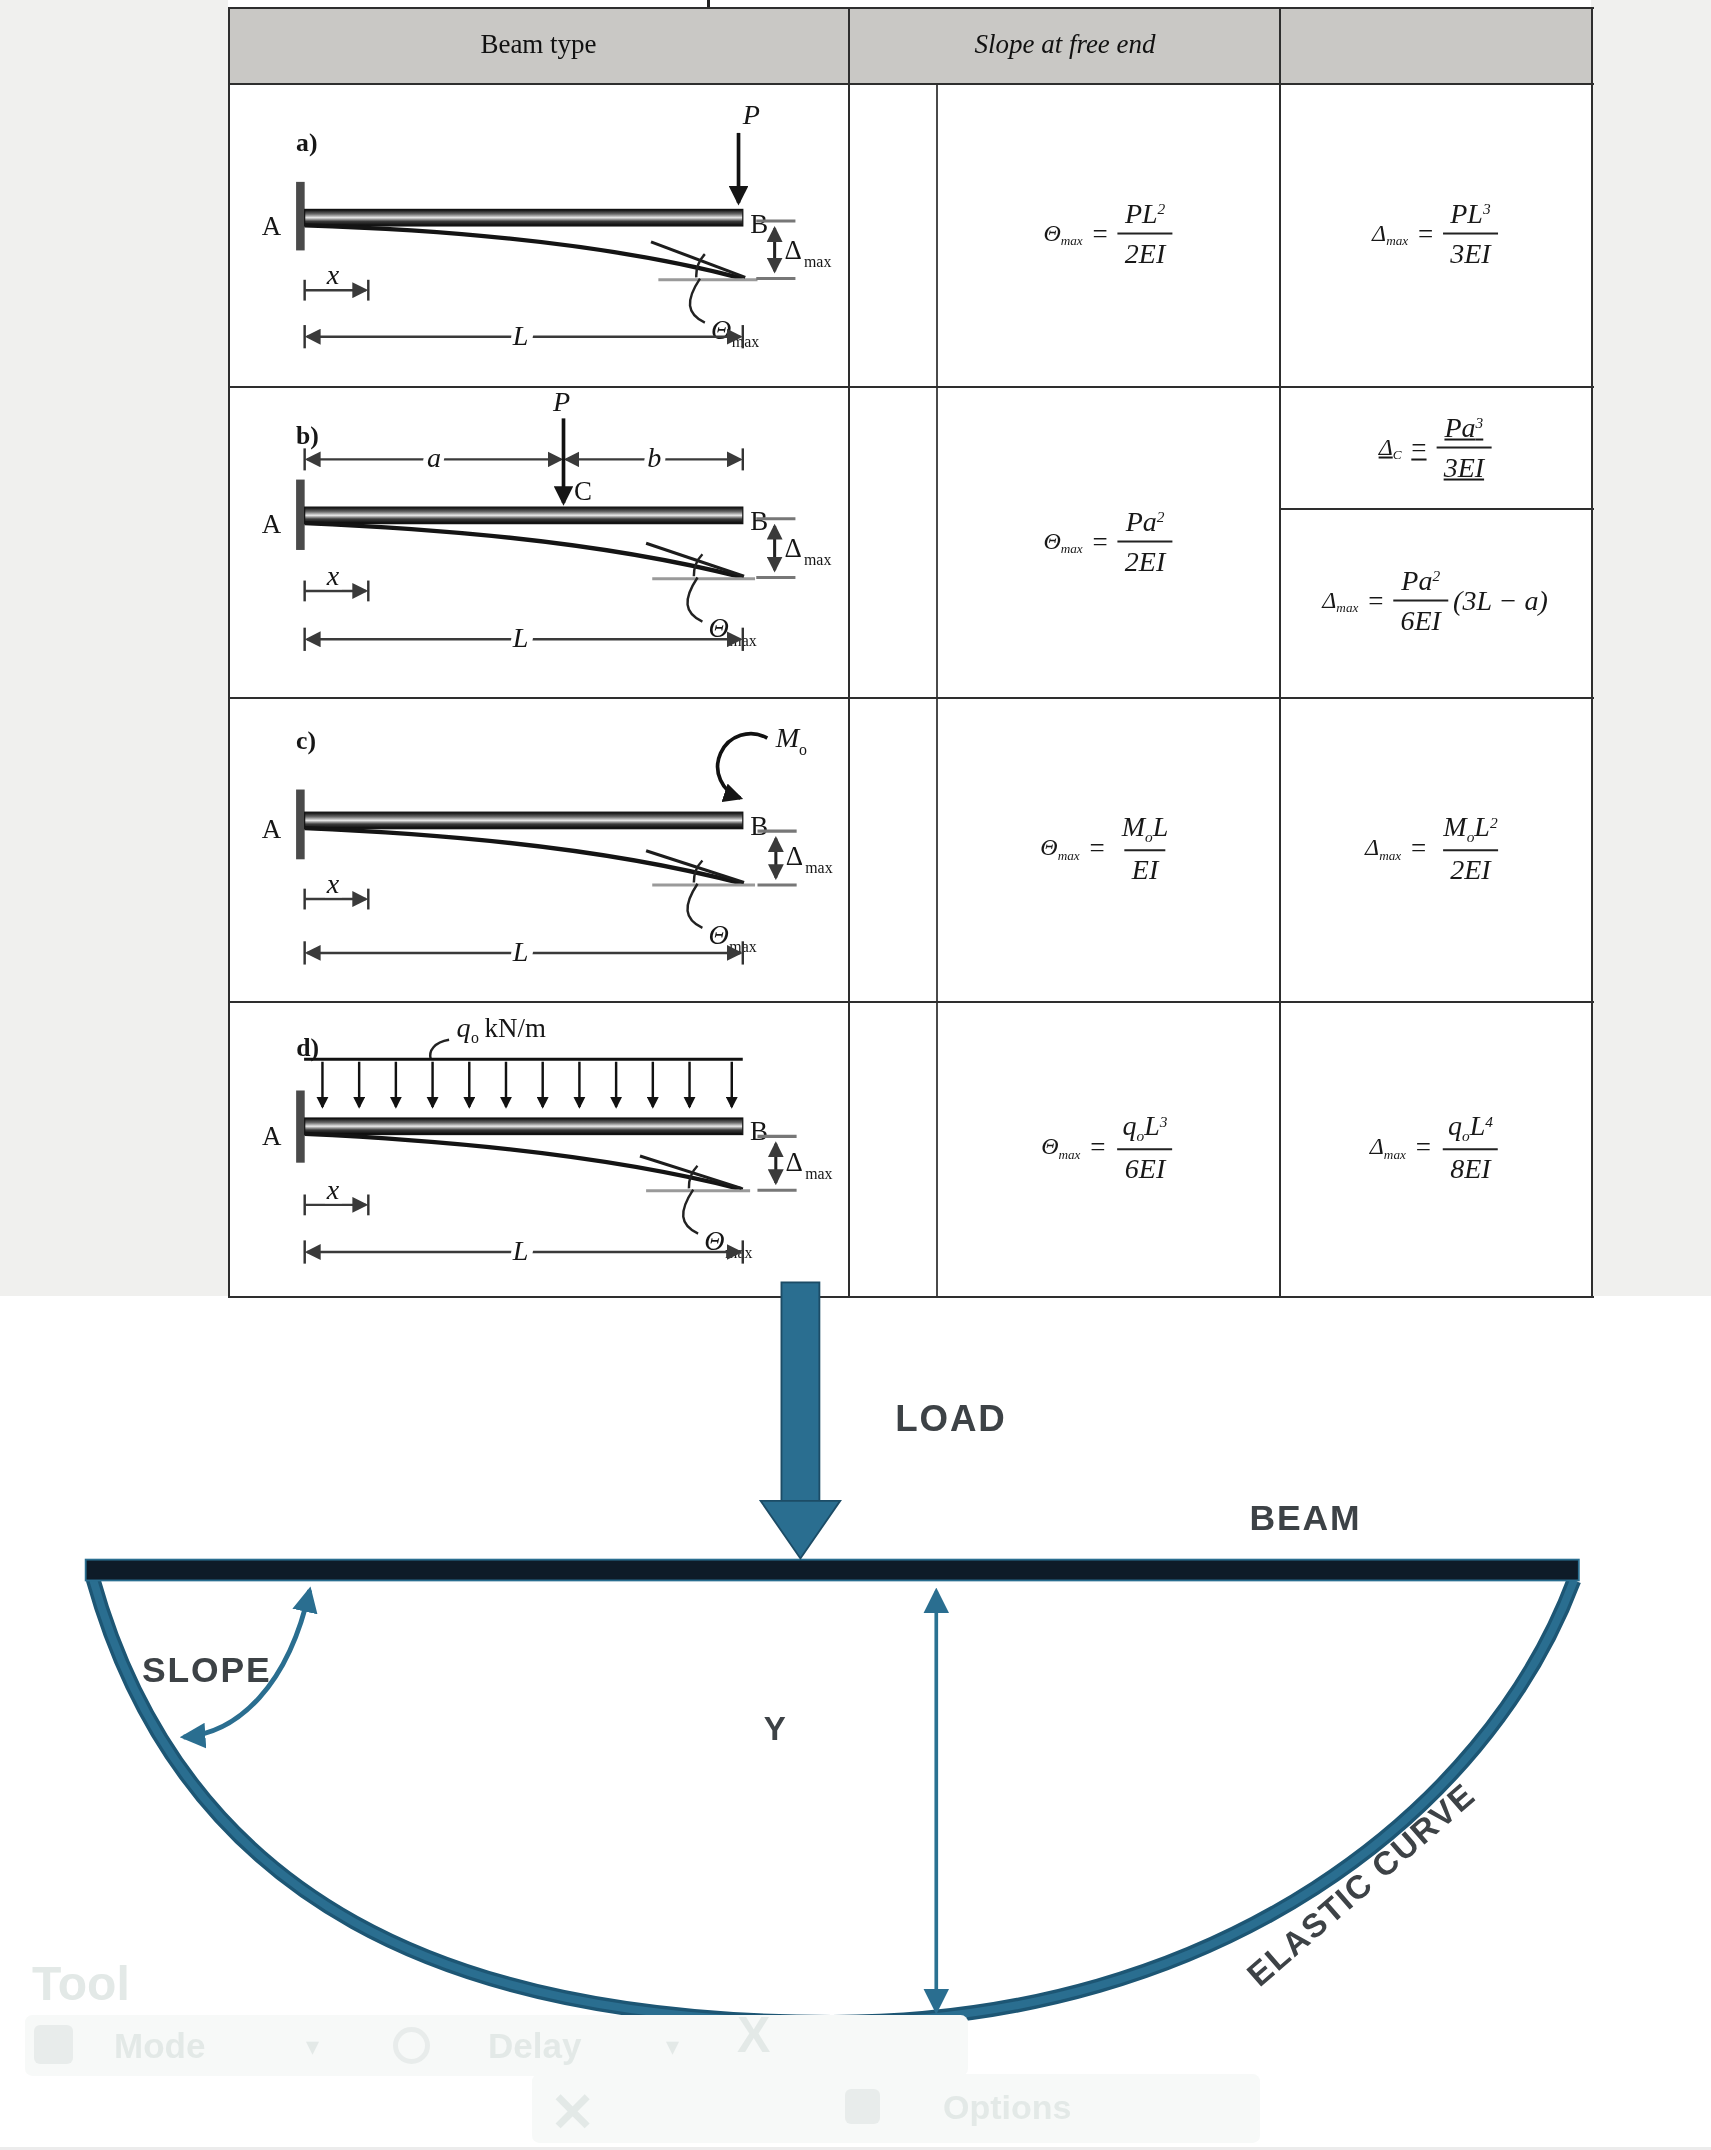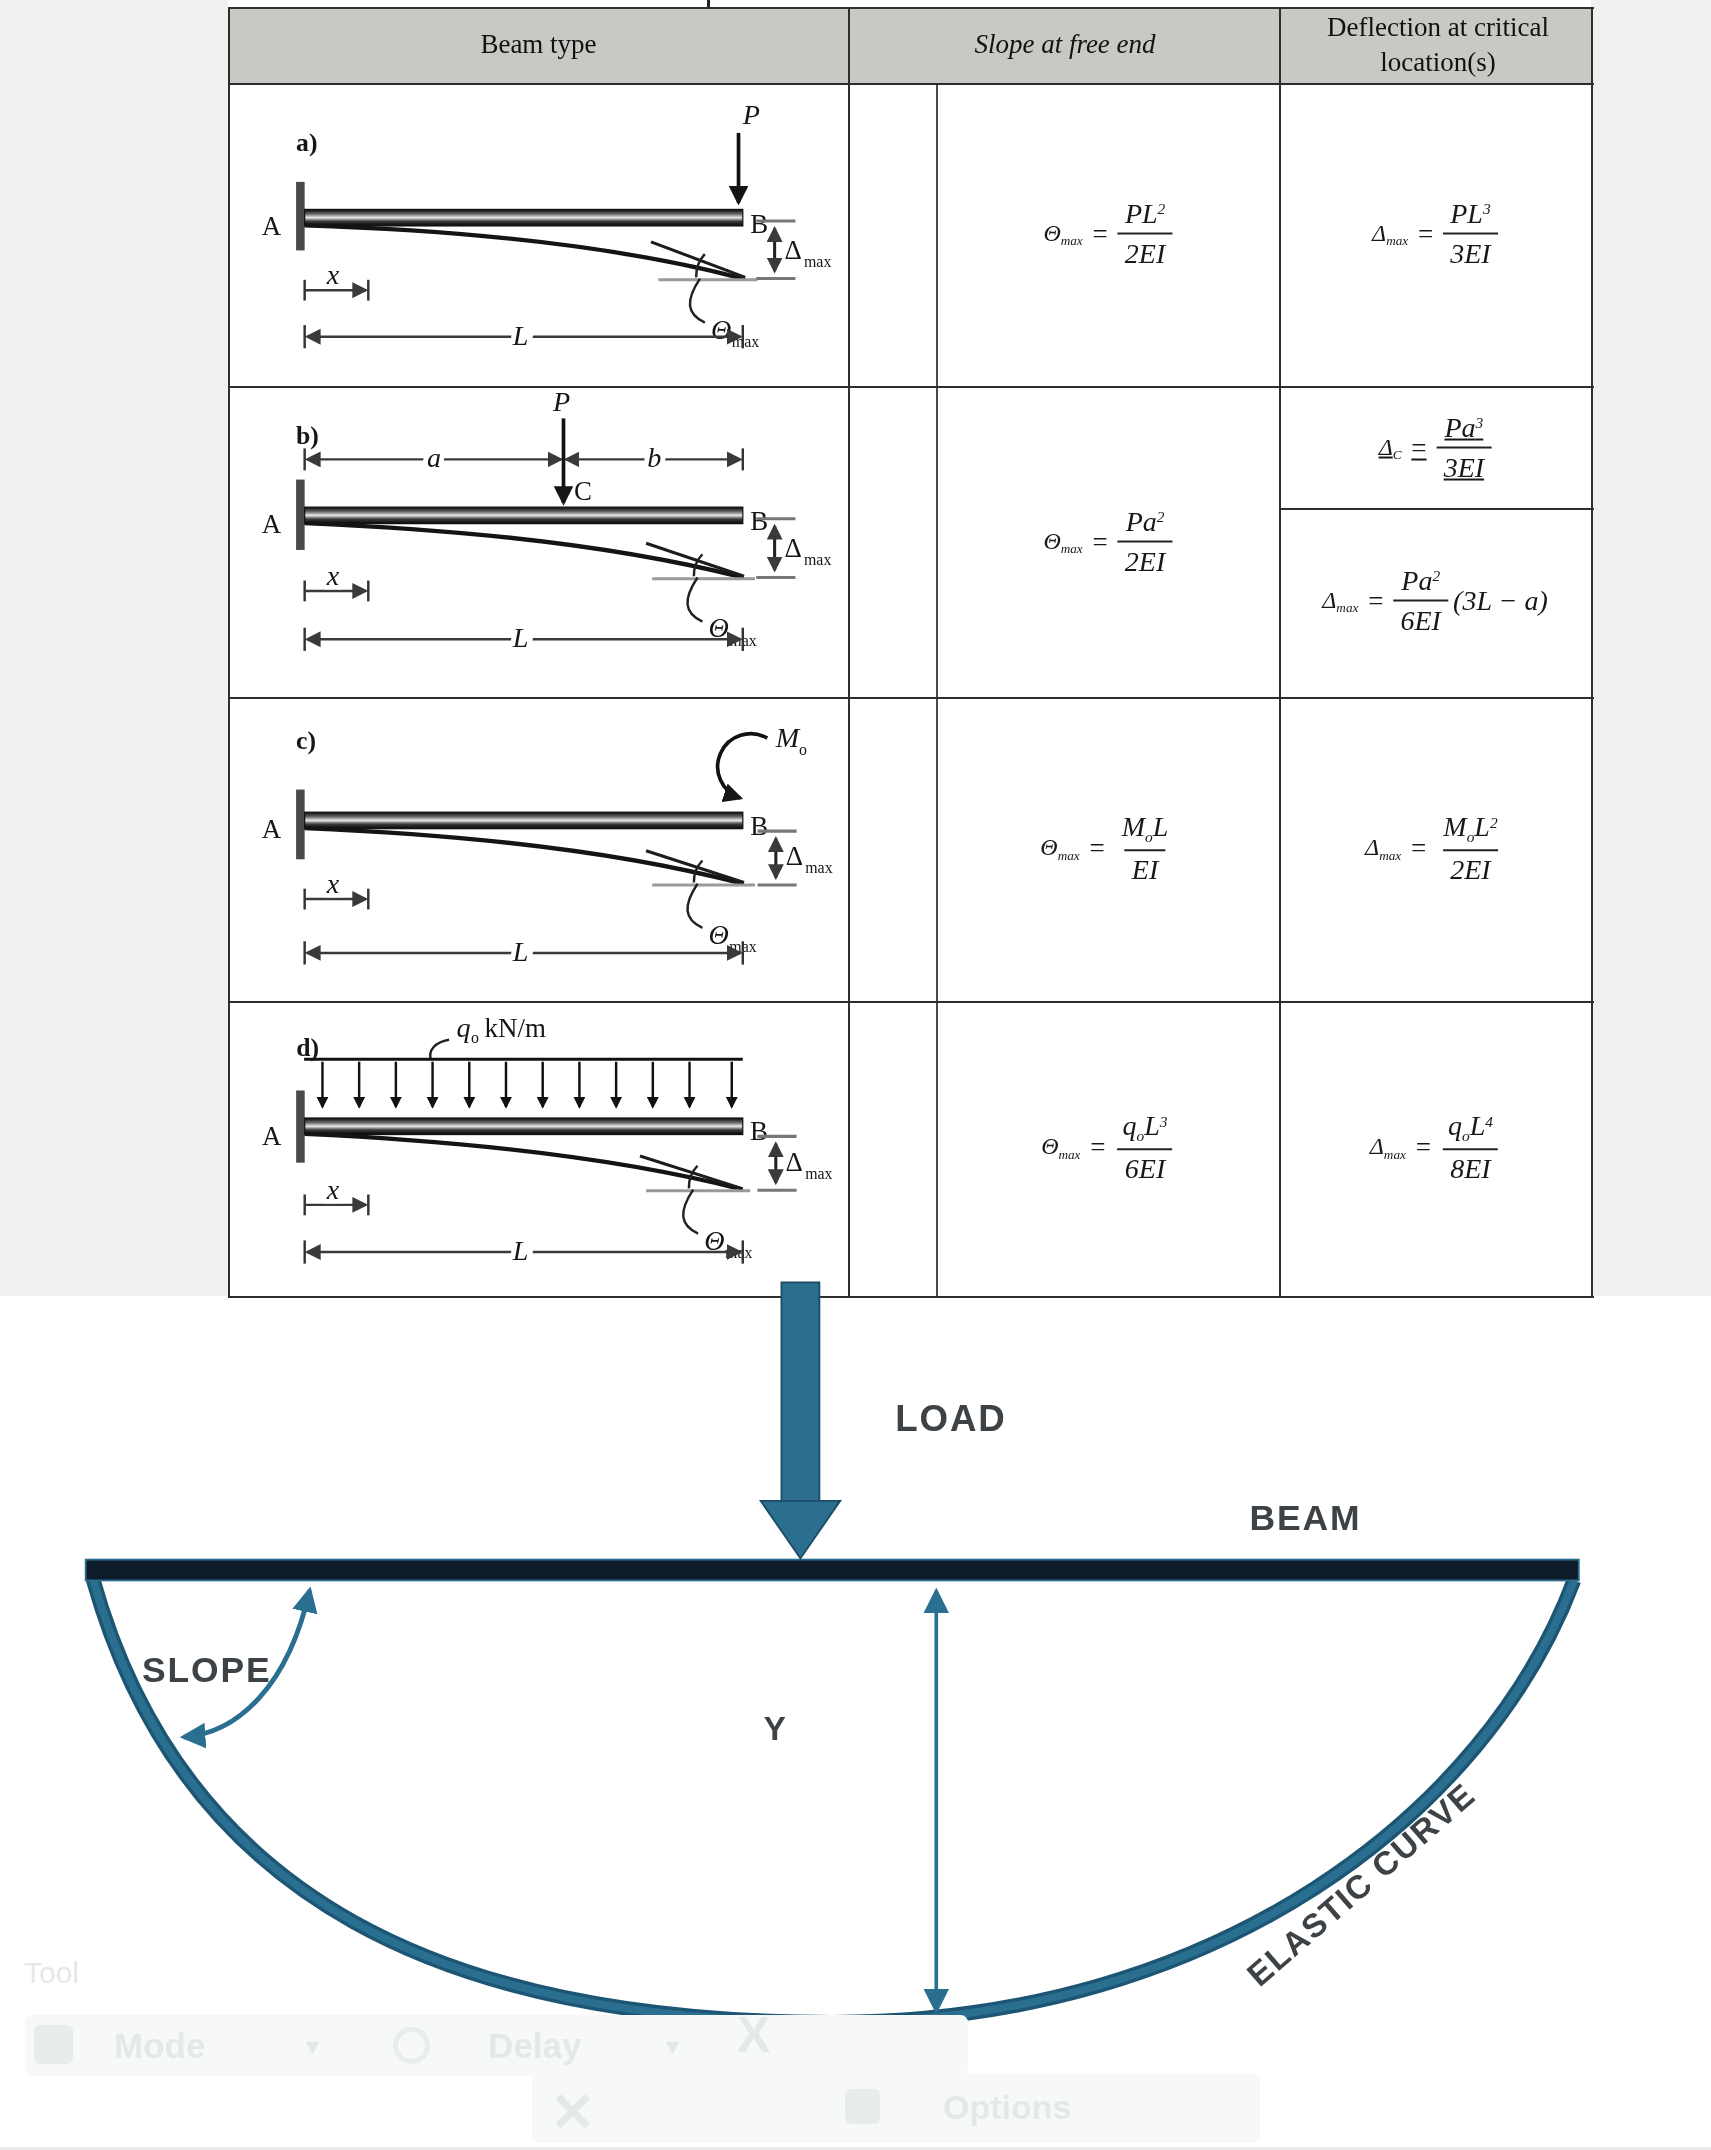--- a/index.html
+++ b/index.html
@@ -81,23 +81,20 @@
   <div class="gl" style="left:228px;top:697px;width:1366px;height:2.4px;"></div>
   <div class="gl" style="left:228px;top:1001px;width:1366px;height:2.4px;"></div>
   <div class="gl" style="left:228px;top:1296px;width:1366px;height:2.4px;"></div>
   <div class="gl" style="left:1279px;top:508px;width:315px;height:2.4px;"></div>
 
   <div class="hcell" style="left:257px;top:9.2px;width:563px;height:71px;justify-content:center;">
     <span>Beam type</span>
   </div>
   <div class="hcell" style="left:869px;top:9.2px;width:392px;height:71px;font-style:italic;">
     <span style="display:inline-block;width:282px;">Slope at free end</span>
-  </div>
-  <div class="hcell" style="left:1288px;top:9.2px;width:300px;height:71px;">
-    <span style="display:inline-block;width:288px;">Deflection at critical location(s)</span>
   </div>
 
   <svg class="beam-svg" style="left:230px;top:85px;" width="615" height="299" viewBox="0 0 1005 488">
     <text class="svgtext tagtxt" x="108" y="108">a)</text>
     <rect x="108" y="158" width="14" height="112" fill="#4a4a4a"></rect>
     <rect x="122" y="203" width="716" height="27" fill="url(#beamGrad)" stroke="#111" stroke-width="2"></rect>
     <text class="svgtext lbl44" x="52" y="245">A</text>
     <text class="svgtext lbl44" x="850" y="242">B</text>
     <line x1="831" y1="78" x2="831" y2="192" stroke="#111" stroke-width="6" marker-end="url(#mkB)"></line>
     <text class="svgtext lbl46i" x="838" y="64">P</text>
@@ -324,21 +321,21 @@
     <line x1="1530" y1="520" x2="1530" y2="1205" stroke="#2a7292" stroke-width="6" marker-start="url(#mkT)" marker-end="url(#mkT)"></line>
     <text class="figlabel" x="1463" y="258" font-size="60">LOAD</text>
     <text class="figlabel" x="2042" y="420" font-size="58">BEAM</text>
     <text class="figlabel" x="232" y="668" font-size="58">SLOPE</text>
     <text class="figlabel" x="1248" y="762" font-size="54">Y</text>
     <text class="figlabel" font-size="54" transform="translate(2058,1168) rotate(-41)">ELASTIC CURVE</text>
   </svg>
 
   <div class="ghostband" style="left:24.5px;top:2015px;width:943px;height:61px;"></div>
   <div class="ghostband" style="left:532px;top:2074px;width:728px;height:69px;"></div>
-  <div class="ghost" style="left:24px;top:1956px;font-size:30px;font-weight:normal;">Tool</div>
+  <div class="ghost" style="left:32px;top:1956px;font-size:48px;font-weight:bold;">Tool</div>
   <div class="ghosticon" style="left:34px;top:2025px;width:39px;height:39px;"></div>
   <div class="ghost" style="left:114px;top:2026px;font-size:35px;font-weight:bold;">Mode</div>
   <div class="ghost" style="left:306px;top:2031px;font-size:26px;">▾</div>
   <div class="ghostring" style="left:393px;top:2027px;"></div>
   <div class="ghost" style="left:488px;top:2026px;font-size:35px;font-weight:bold;">Delay</div>
   <div class="ghost" style="left:666px;top:2031px;font-size:26px;">▾</div>
   <div class="ghost" style="left:737px;top:2006px;font-size:50px;font-weight:bold;">X</div>
   <div class="ghost" style="left:550px;top:2081px;font-size:54px;font-weight:bold;">✕</div>
   <div class="ghosticon" style="left:845px;top:2089px;width:35px;height:35px;"></div>
   <div class="ghost" style="left:943px;top:2088px;font-size:34px;font-weight:bold;">Options</div>

